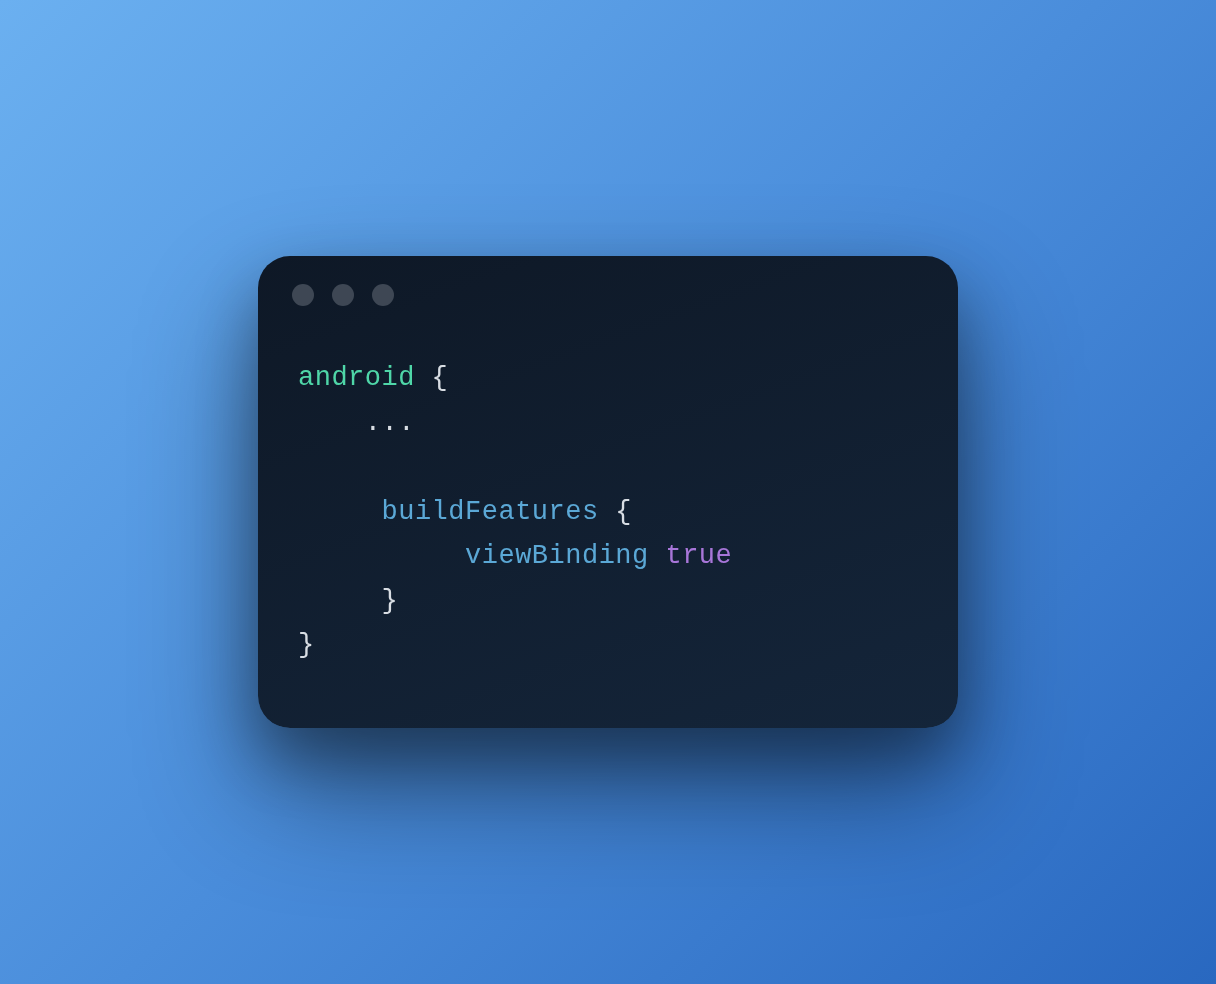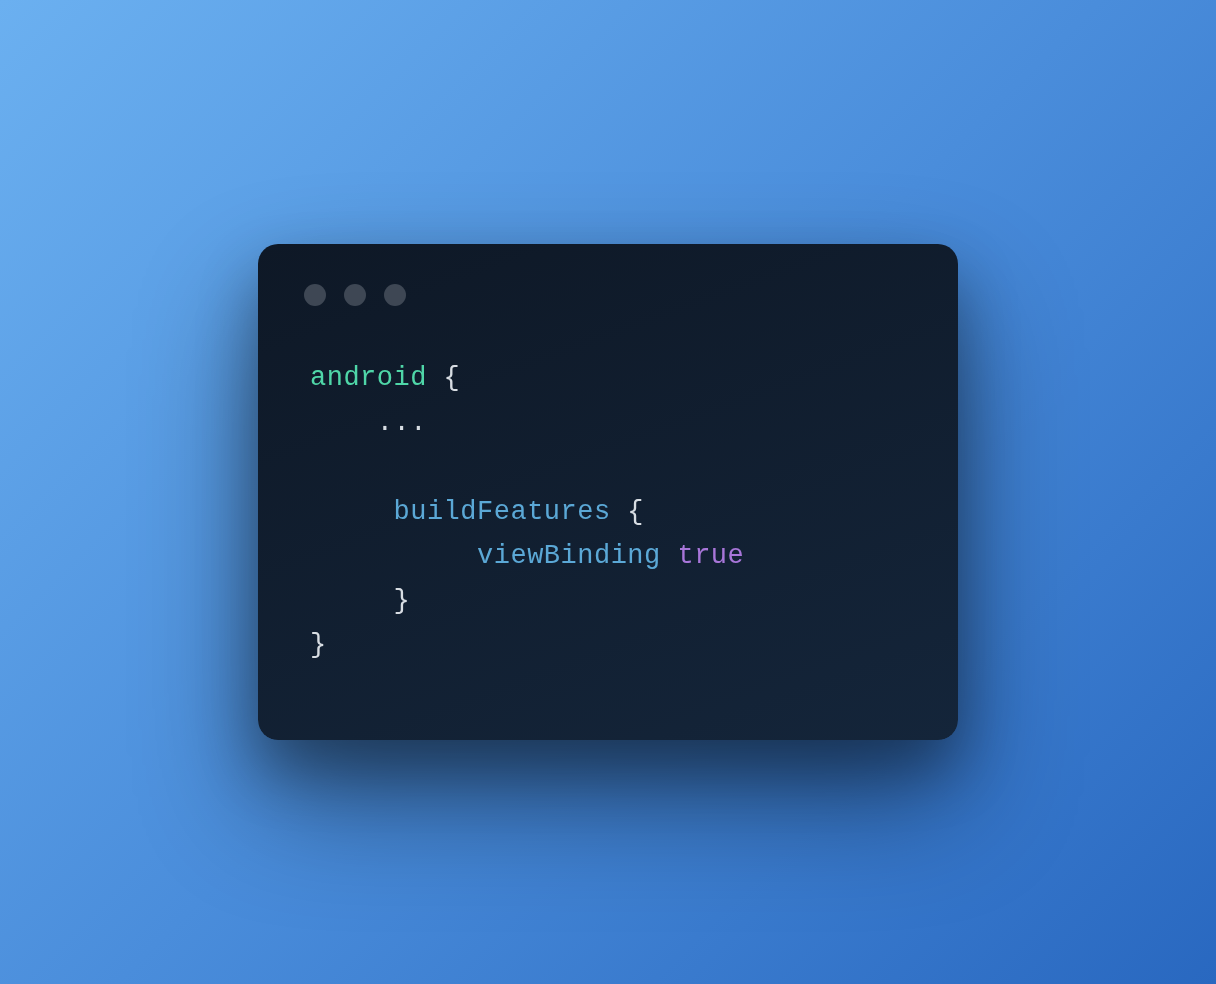--- a/index.html
+++ b/index.html
@@ -14,23 +14,23 @@
       background: linear-gradient(135deg, #6bb0f0 0%, #4a8ddb 50%, #2968c0 100%);
       display: flex;
       align-items: center;
       justify-content: center;
       overflow: hidden;
     }
     
     .code-window {
       width: 700px;
       background: linear-gradient(160deg, #0e1826 0%, #14253a 100%);
-      border-radius: 20px;
+      border-radius: 32px;
       box-shadow: 0 60px 120px rgba(0, 0, 0, 0.45), 0 30px 60px rgba(0, 0, 0, 0.3);
-      padding: 12px;
+      padding: 0;
       overflow: hidden;
     }
     
     .window-controls {
       display: flex;
       gap: 18px;
       padding: 28px 34px 10px 34px;
     }
     
     .window-dot {

